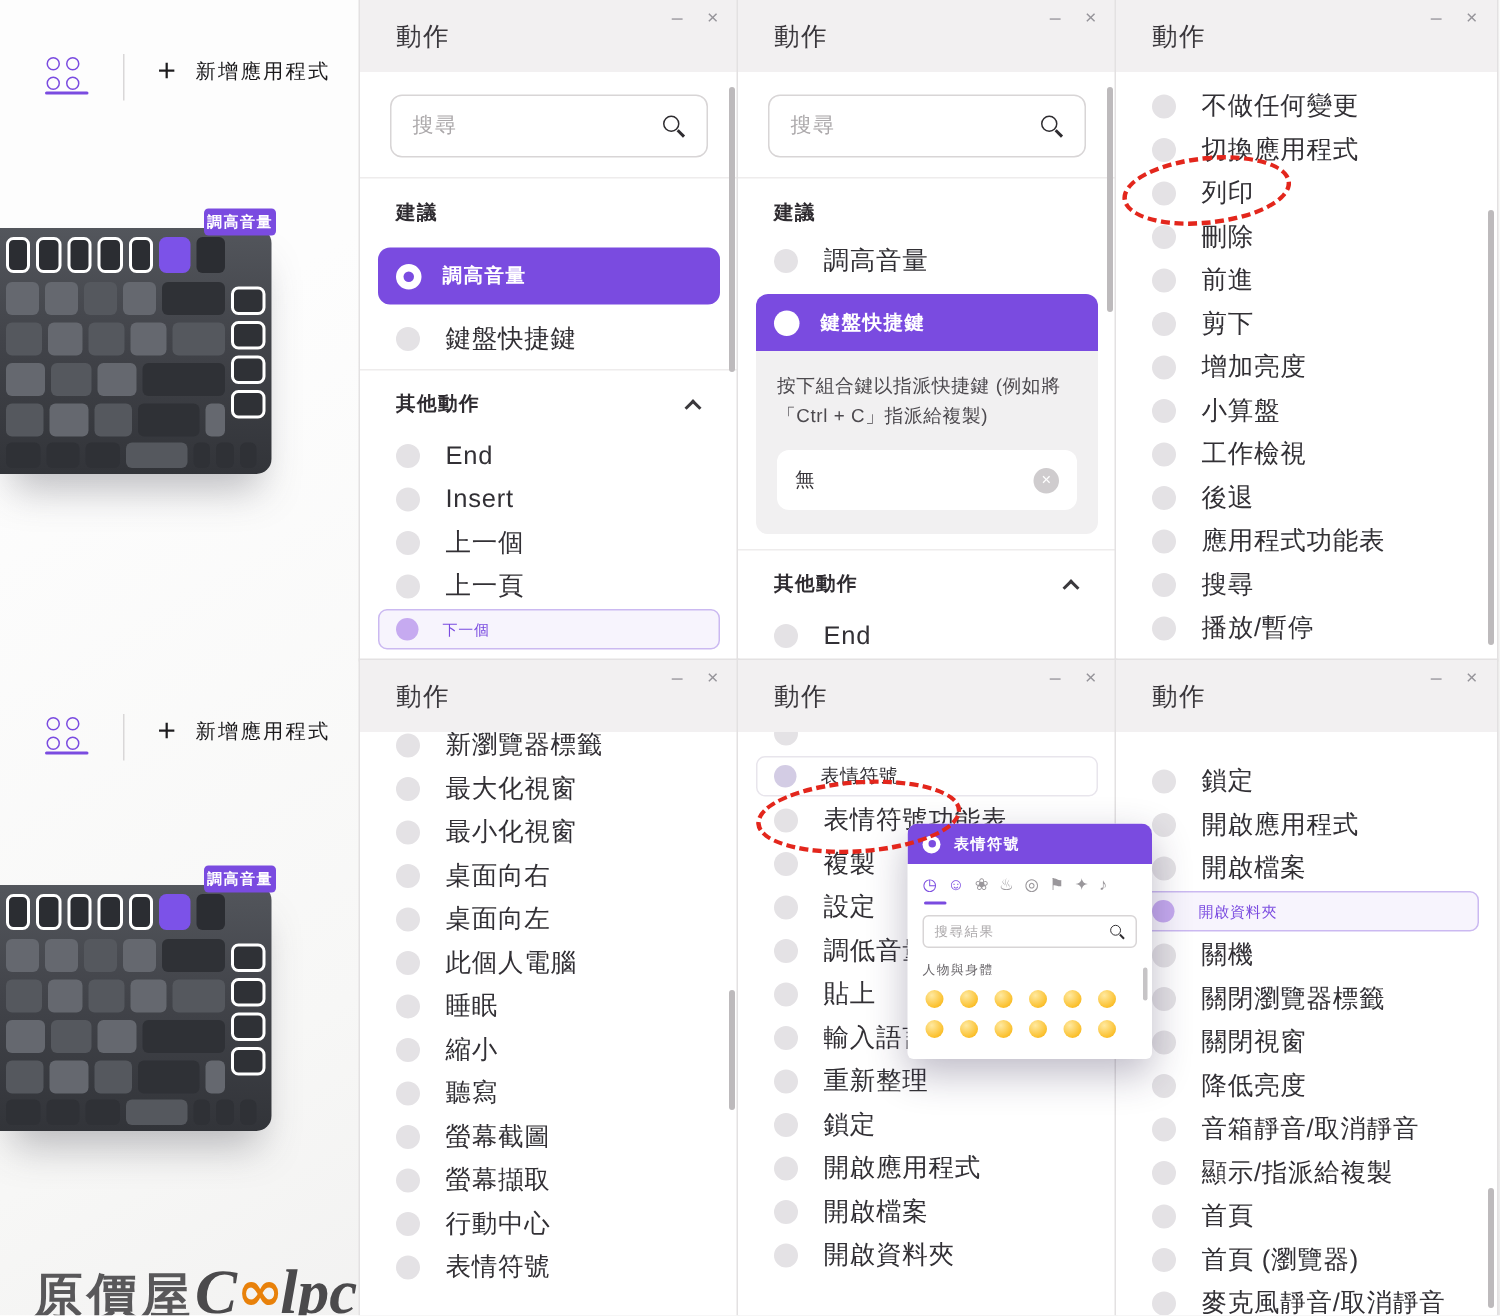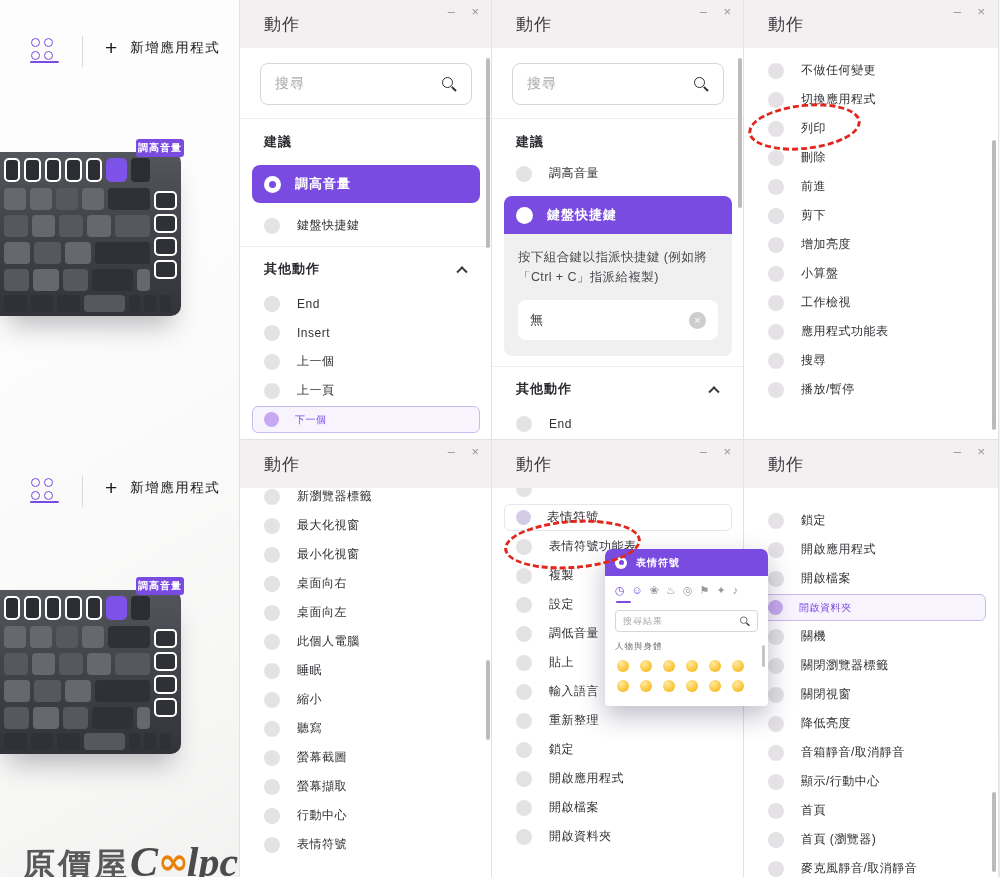--- a/index.html
+++ b/index.html
@@ -39,21 +39,21 @@
   .slabel{padding:14px 24px 6px;font-size:13px;font-weight:bold;color:#2f2c31;letter-spacing:1px;}
 
   .rowsel{margin:8px 12px;height:38px;border-radius:8px;background:var(--accent);
           display:flex;align-items:center;gap:14px;padding:0 12px;}
   .rdo{width:16px;height:16px;border-radius:50%;background:var(--radio);flex:none;}
   .rowsel .rdo{width:17px;height:17px;background:#fff;display:flex;align-items:center;justify-content:center;}
   .rowsel .rdo::after{content:'';width:7px;height:7px;border-radius:50%;background:var(--accent);}
   .rowsel .lb{color:#fff;font-weight:bold;font-size:13px;letter-spacing:1px;}
 
   .row{display:flex;align-items:center;gap:17px;height:29px;padding:0 24px;}
-  .row .lb{font-size:12px;color:var(--txt);letter-spacing:.5px;white-space:nowrap;}
+  .row .lb{font-size:17px;color:var(--txt);letter-spacing:.5px;white-space:nowrap;}
 
   .rowhl{margin:1px 12px;height:27px;border:1px solid var(--accent-border);background:var(--accent-soft);
          border-radius:6px;display:flex;align-items:center;gap:16px;padding:0 11px;}
   .rowhl .rdo{width:15px;height:15px;background:#c6aaf0;}
   .rowhl .lb{color:var(--accent);font-size:10px;letter-spacing:.5px;}
 
   .rowbrd{margin:1px 12px;height:27px;border:1px solid #e8e5ec;background:#fff;
           border-radius:6px;display:flex;align-items:center;gap:16px;padding:0 11px;}
   .rowbrd .rdo{width:15px;height:15px;background:#d3cce4;}
   .rowbrd .lb{color:var(--txt);font-size:12.5px;letter-spacing:.5px;}
@@ -411,20 +411,24 @@
       <div class="row">
           <span class="rdo"></span>
           <span class="lb">小算盤</span>
         </div>
       <div class="row">
           <span class="rdo"></span>
           <span class="lb">工作檢視</span>
         </div>
       <div class="row">
           <span class="rdo"></span>
+          <span class="lb">後退</span>
+        </div>
+      <div class="row">
+          <span class="rdo"></span>
           <span class="lb">應用程式功能表</span>
         </div>
       <div class="row">
           <span class="rdo"></span>
           <span class="lb">搜尋</span>
         </div>
       <div class="row">
           <span class="rdo"></span>
           <span class="lb">播放/暫停</span>
         </div>
@@ -598,21 +602,21 @@
       <div class="row">
           <span class="rdo"></span>
           <span class="lb">降低亮度</span>
         </div>
       <div class="row">
           <span class="rdo"></span>
           <span class="lb">音箱靜音/取消靜音</span>
         </div>
       <div class="row">
           <span class="rdo"></span>
-          <span class="lb">顯示/行動中心</span>
+          <span class="lb">顯示/指派給複製</span>
         </div>
       <div class="row">
           <span class="rdo"></span>
           <span class="lb">首頁</span>
         </div>
       <div class="row">
           <span class="rdo"></span>
           <span class="lb">首頁 (瀏覽器)</span>
         </div>
       <div class="row">

